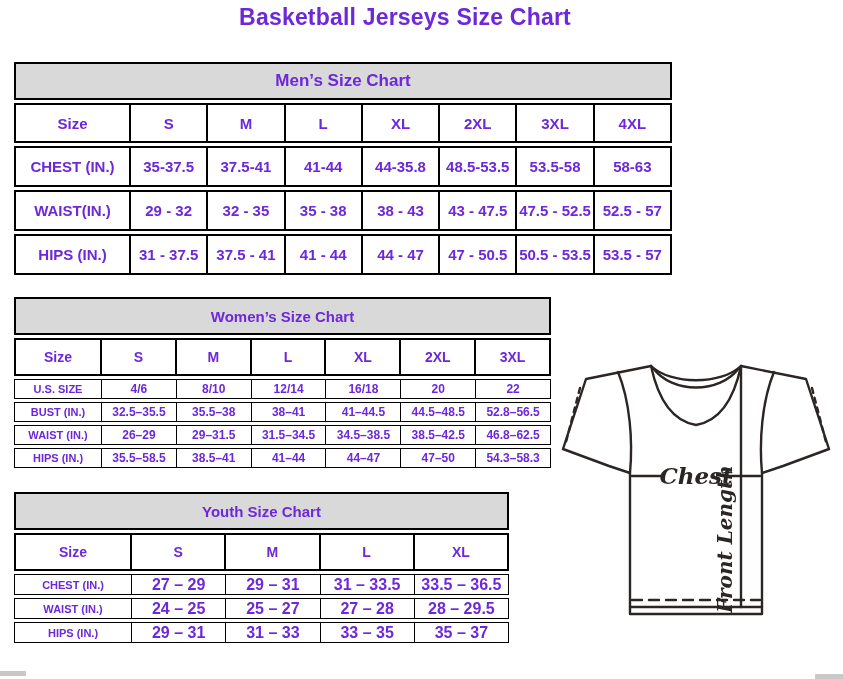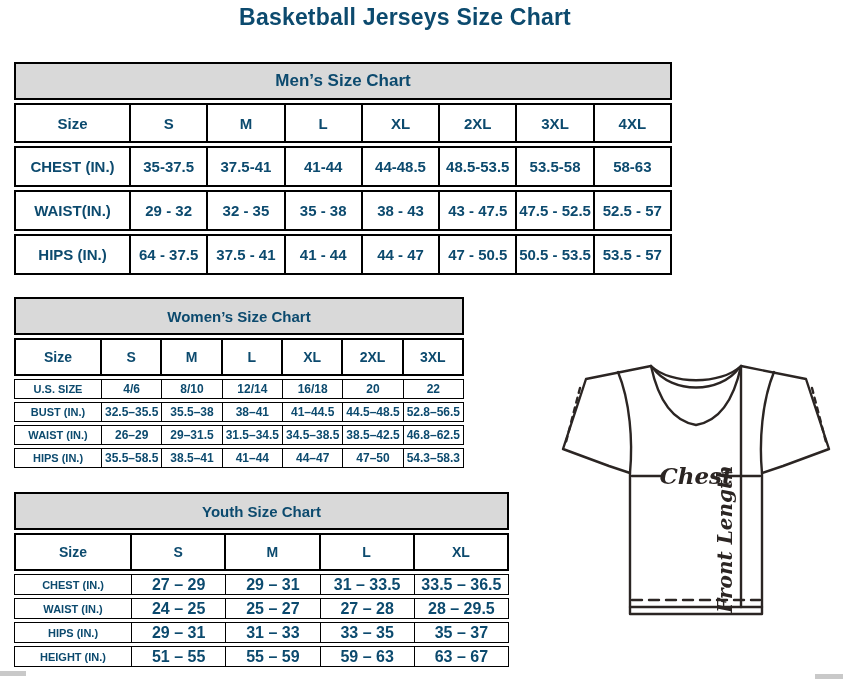--- a/index.html
+++ b/index.html
@@ -1,25 +1,25 @@
 <!DOCTYPE html>
 <html><head>
 <meta charset="utf-8">
 <style>
   html,body{margin:0;padding:0;background:#ffffff;}
   .page{position:relative;width:843px;height:679px;background:#fff;overflow:hidden;
-        font-family:"Liberation Sans",sans-serif;color:#0c4a6e;}
+        font-family:"Liberation Sans",sans-serif;color:#6d28d9;}
   .page-title{position:absolute;top:4px;left:0;width:810px;text-align:center;
         font-size:23px;font-weight:bold;letter-spacing:.2px;}
   .chart{position:absolute;}
   .band{display:flex;align-items:center;justify-content:center;
         background:#d9d9d9;border:2px solid #000;font-weight:bold;height:34px;}
   .mens{top:62px;left:14px;width:658px;}
   .mens .band{font-size:17px;}
-  .womens{top:297px;left:14px;width:450px;}
+  .womens{top:297px;left:14px;width:537px;}
   .womens .band{font-size:15px;}
   .youth{top:492px;left:14px;width:495px;}
   .youth .band{font-size:15px;}
   table{border-collapse:separate;border-spacing:0 3px;table-layout:fixed;width:100%;}
   td{border:2px solid #000;border-left:none;text-align:center;vertical-align:middle;
      font-weight:bold;padding:0;overflow:hidden;white-space:nowrap;}
   td:first-child{border-left:2px solid #000;}
   tr.thin td{border-width:1px;border-left:none;}
   tr.thin td:first-child{border-left:1px solid #000;margin-top:44px;}
   .mens tr.head td{height:36px;font-size:15px;}
@@ -69,38 +69,38 @@
         <td>XL</td>
         <td>2XL</td>
         <td>3XL</td>
         <td>4XL</td>
       </tr>
       <tr class="data">
         <td>CHEST (IN.)</td>
         <td>35-37.5</td>
         <td>37.5-41</td>
         <td>41-44</td>
-        <td>44-48.5</td>
+        <td>44-35.8</td>
         <td>48.5-53.5</td>
         <td>53.5-58</td>
         <td>58-63</td>
       </tr>
       <tr class="data">
         <td>WAIST(IN.)</td>
         <td>29 - 32</td>
         <td>32 - 35</td>
         <td>35 - 38</td>
         <td>38 - 43</td>
         <td>43 - 47.5</td>
         <td>47.5 - 52.5</td>
         <td>52.5 - 57</td>
       </tr>
       <tr class="data">
         <td>HIPS (IN.)</td>
-        <td>64 - 37.5</td>
+        <td>31 - 37.5</td>
         <td>37.5 - 41</td>
         <td>41 - 44</td>
         <td>44 - 47</td>
         <td>47 - 50.5</td>
         <td>50.5 - 53.5</td>
         <td>53.5 - 57</td>
       </tr>
     </tbody>
       </table>
   </section>
@@ -199,27 +199,20 @@
         <td>27 – 28</td>
         <td>28 – 29.5</td>
       </tr>
       <tr class="thin">
         <td>HIPS (IN.)</td>
         <td>29 – 31</td>
         <td>31 – 33</td>
         <td>33 – 35</td>
         <td>35 – 37</td>
       </tr>
-      <tr class="thin">
-        <td>HEIGHT (IN.)</td>
-        <td>51 – 55</td>
-        <td>55 – 59</td>
-        <td>59 – 63</td>
-        <td>63 – 67</td>
-      </tr>
     </tbody>
       </table>
   </section>
 
   <svg class="jersey" width="280" height="276" viewBox="0 0 280 276">
     <g fill="none" stroke="#2b2523" stroke-width="2.4" stroke-linejoin="round" stroke-linecap="round">
 
       <path d="M95,10 L30,23 L7,93 L53,110 L74,117 L74,258 L206,258 L206,117 L227,110 L273,93 L250,23 L185,10"></path>
 
       <path d="M95,10 C115,29 165,29 185,10"></path>

